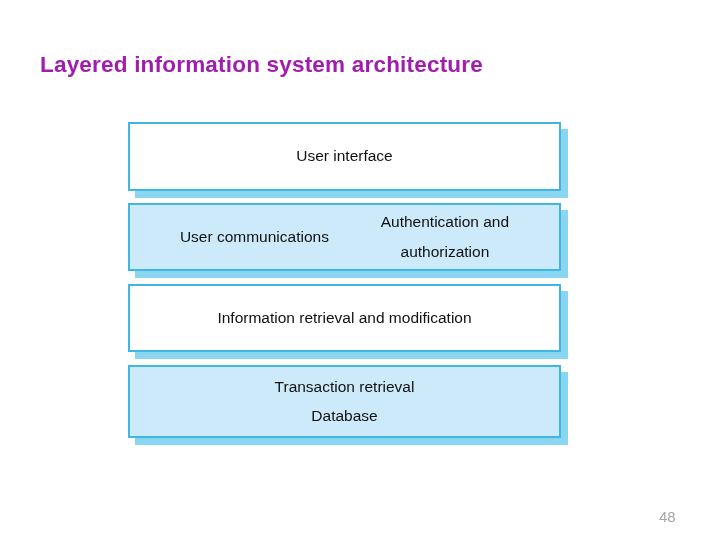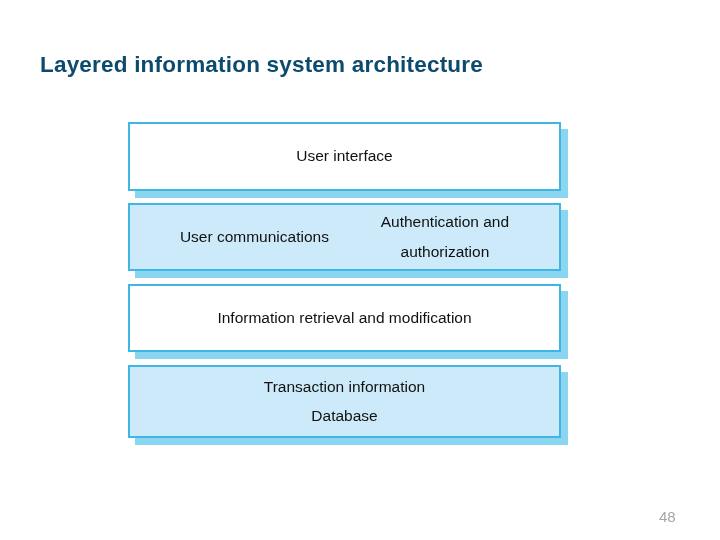--- a/index.html
+++ b/index.html
@@ -22,21 +22,21 @@
     background: #ffffff;
   }
 
   #slide-title {
     position: absolute;
     left: 40px;
     top: 51px;
     font-size: 22.5px;
     font-weight: bold;
     letter-spacing: 0.2px;
-    color: #0c4a6e;
+    color: #a21caf;
     white-space: nowrap;
     line-height: 1.2;
   }
 
   #layer-stack {
     position: absolute;
     left: 0;
     top: 0;
     width: 720px;
     height: 540px;
@@ -160,21 +160,21 @@
         <div class="layer-content single">
           <div class="layer-text stacked-line">Information retrieval and modification</div>
         </div>
       </div>
     </div>
 
     <div class="layer-wrap" style="top:365px; height:73px;">
       <div class="layer-shadow"></div>
       <div class="layer-box fill-blue">
         <div class="layer-content single">
-          <div class="layer-text stacked-line">Transaction information</div>
+          <div class="layer-text stacked-line">Transaction retrieval</div>
           <div class="layer-text stacked-line">Database</div>
         </div>
       </div>
     </div>
 
   </div>
 
   <div id="page-number">48</div>
 
 </div>

